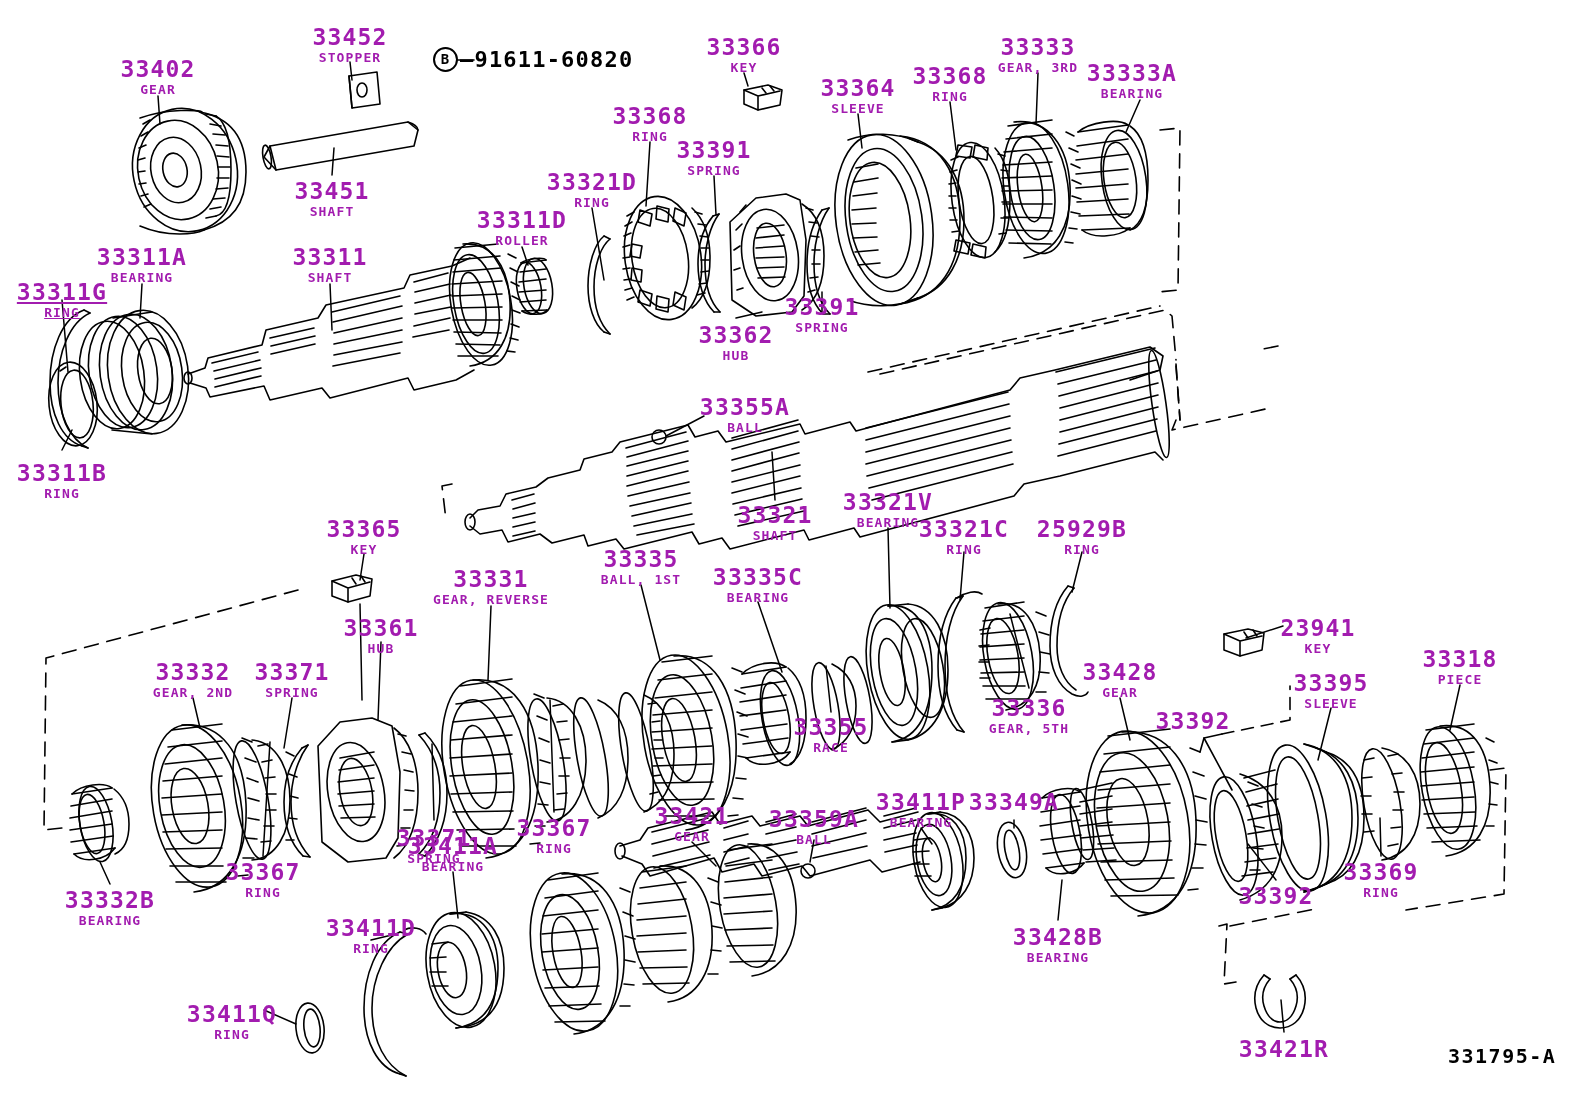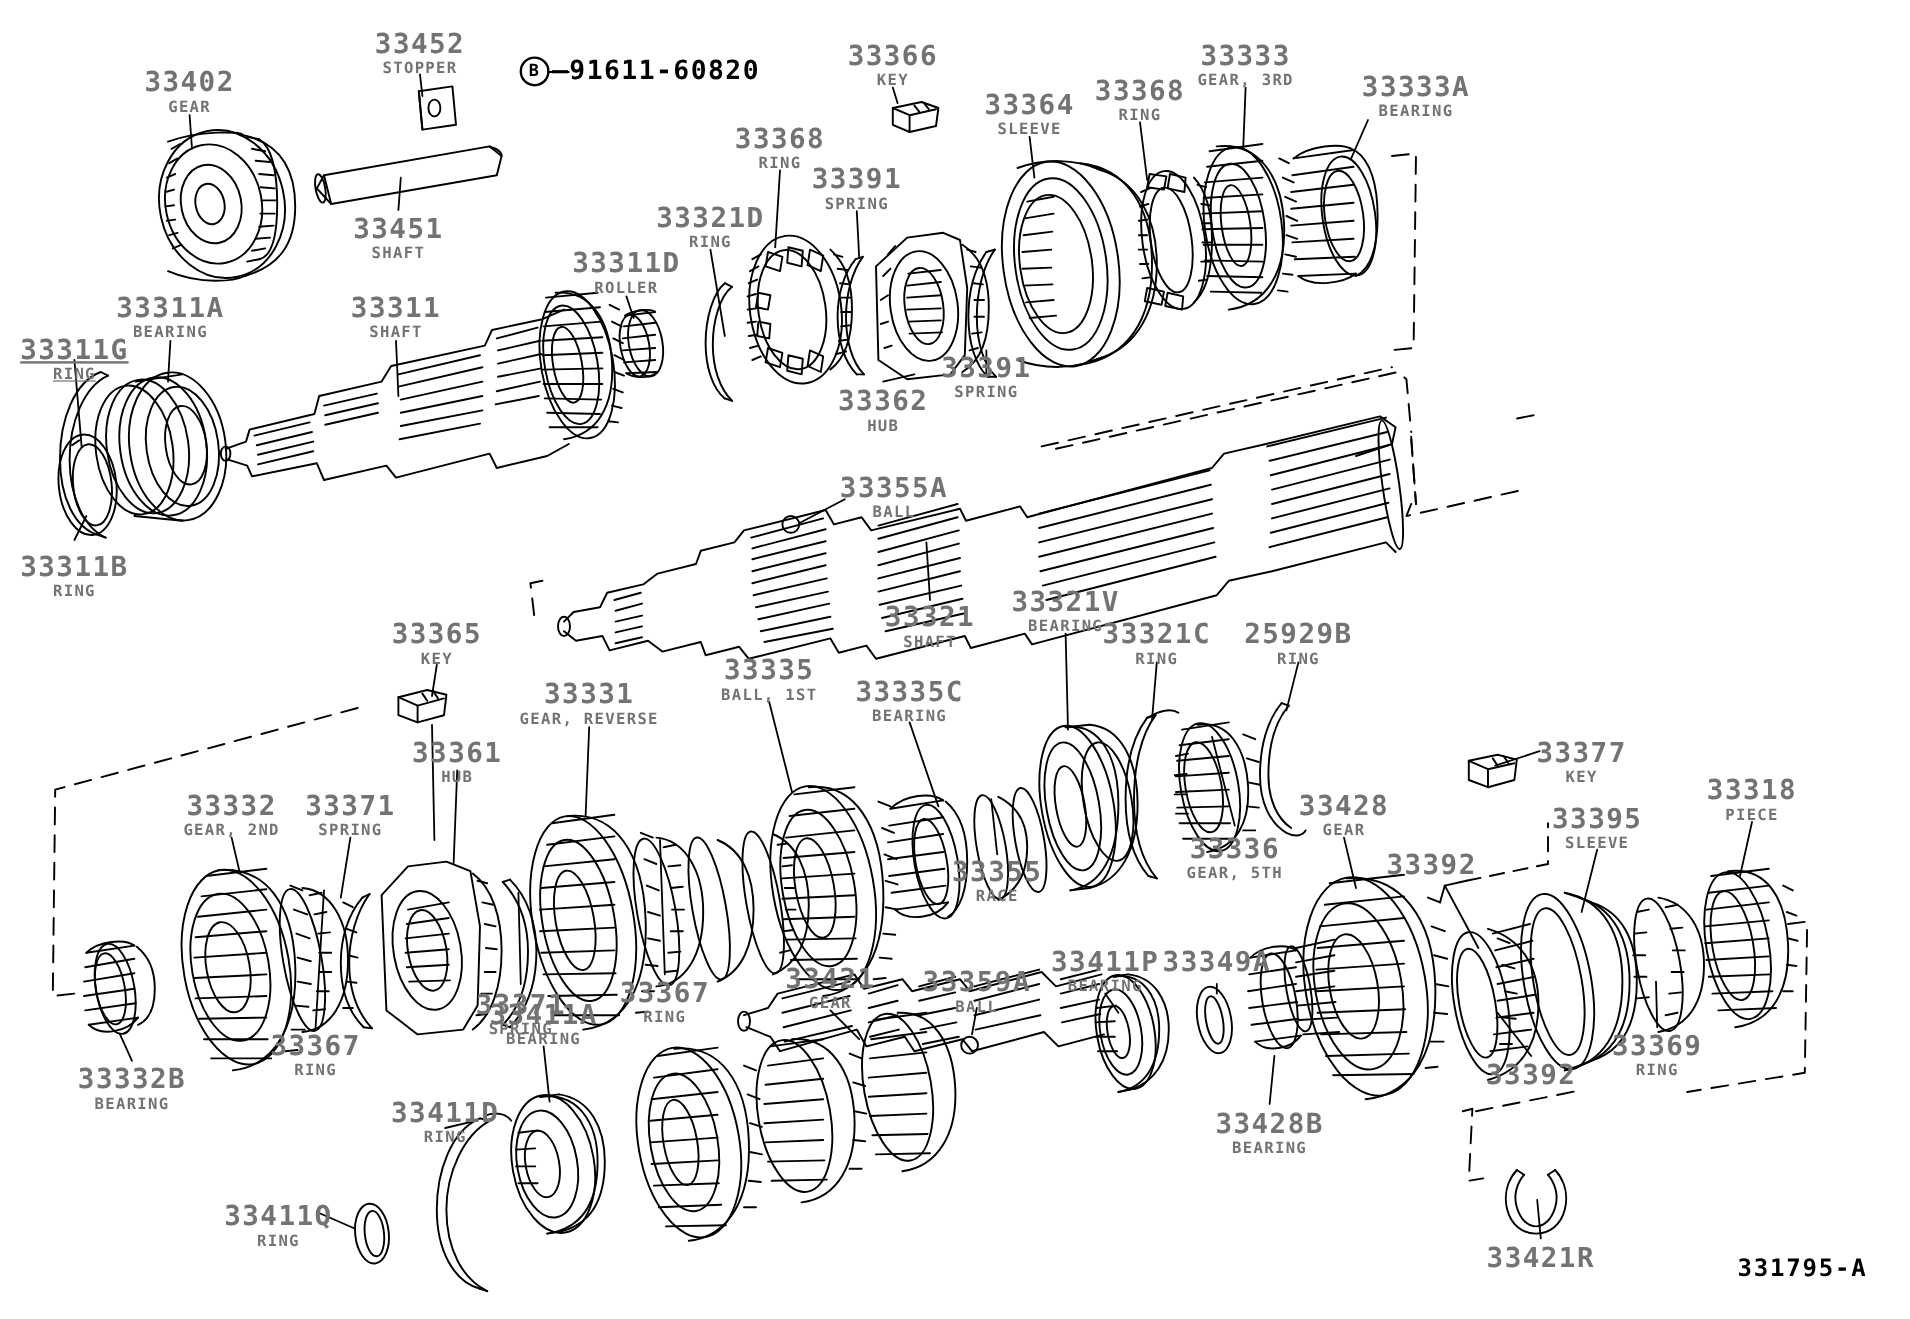--- a/index.html
+++ b/index.html
@@ -7,21 +7,21 @@
   #page{
     position:relative;
     width:1592px;height:1099px;
     background:#ffffff;
     overflow:hidden;
     font-family:"DejaVu Sans Mono","Liberation Mono",monospace;
   }
   #artboard{position:absolute;left:0;top:0;width:1592px;height:1099px;}
   .lbl{
     position:absolute;
-    color:#737373;
+    color:#a21caf;
     white-space:nowrap;
     line-height:1.0;
     user-select:none;
   }
   .lbl .num{
     display:block;
     font-size:23px;
     font-weight:700;
     letter-spacing:1.2px;
     font-family:"DejaVu Sans Mono","Liberation Mono",monospace;
@@ -651,21 +651,21 @@
         <span class="sub">SLEEVE</span>
       </div>
       <div class="lbl ctr" style="left: 950px; top: 65px;">
         <span class="num">33368</span>
         <span class="sub">RING</span>
       </div>
       <div class="lbl ctr" style="left: 1038px; top: 36px;">
         <span class="num">33333</span>
         <span class="sub">GEAR, 3RD</span>
       </div>
-      <div class="lbl ctr" style="left: 1180px; top: 62px; text-align: center;">
+      <div class="lbl ctr" style="left: 1132px; top: 62px; text-align: center;">
         <span class="num">33333A</span>
         <span class="sub">BEARING</span>
       </div>
       <div class="lbl ctr" style="left: 822px; top: 296px;">
         <span class="num">33391</span>
         <span class="sub">SPRING</span>
       </div>
       <div class="lbl ctr" style="left: 736px; top: 324px;">
         <span class="num">33362</span>
         <span class="sub">HUB</span>
@@ -724,21 +724,21 @@
       </div>
       <div class="lbl ctr" style="left: 1029px; top: 697px;">
         <span class="num">33336</span>
         <span class="sub">GEAR, 5TH</span>
       </div>
       <div class="lbl ctr" style="left: 1120px; top: 661px;">
         <span class="num">33428</span>
         <span class="sub">GEAR</span>
       </div>
       <div class="lbl ctr" style="left: 1318px; top: 617px;">
-        <span class="num">33377</span>
+        <span class="num">23941</span>
         <span class="sub">KEY</span>
       </div>
       <div class="lbl ctr" style="left: 1331px; top: 672px;">
         <span class="num">33395</span>
         <span class="sub">SLEEVE</span>
       </div>
       <div class="lbl ctr" style="left: 1460px; top: 648px;">
         <span class="num">33318</span>
         <span class="sub">PIECE</span>
       </div>

